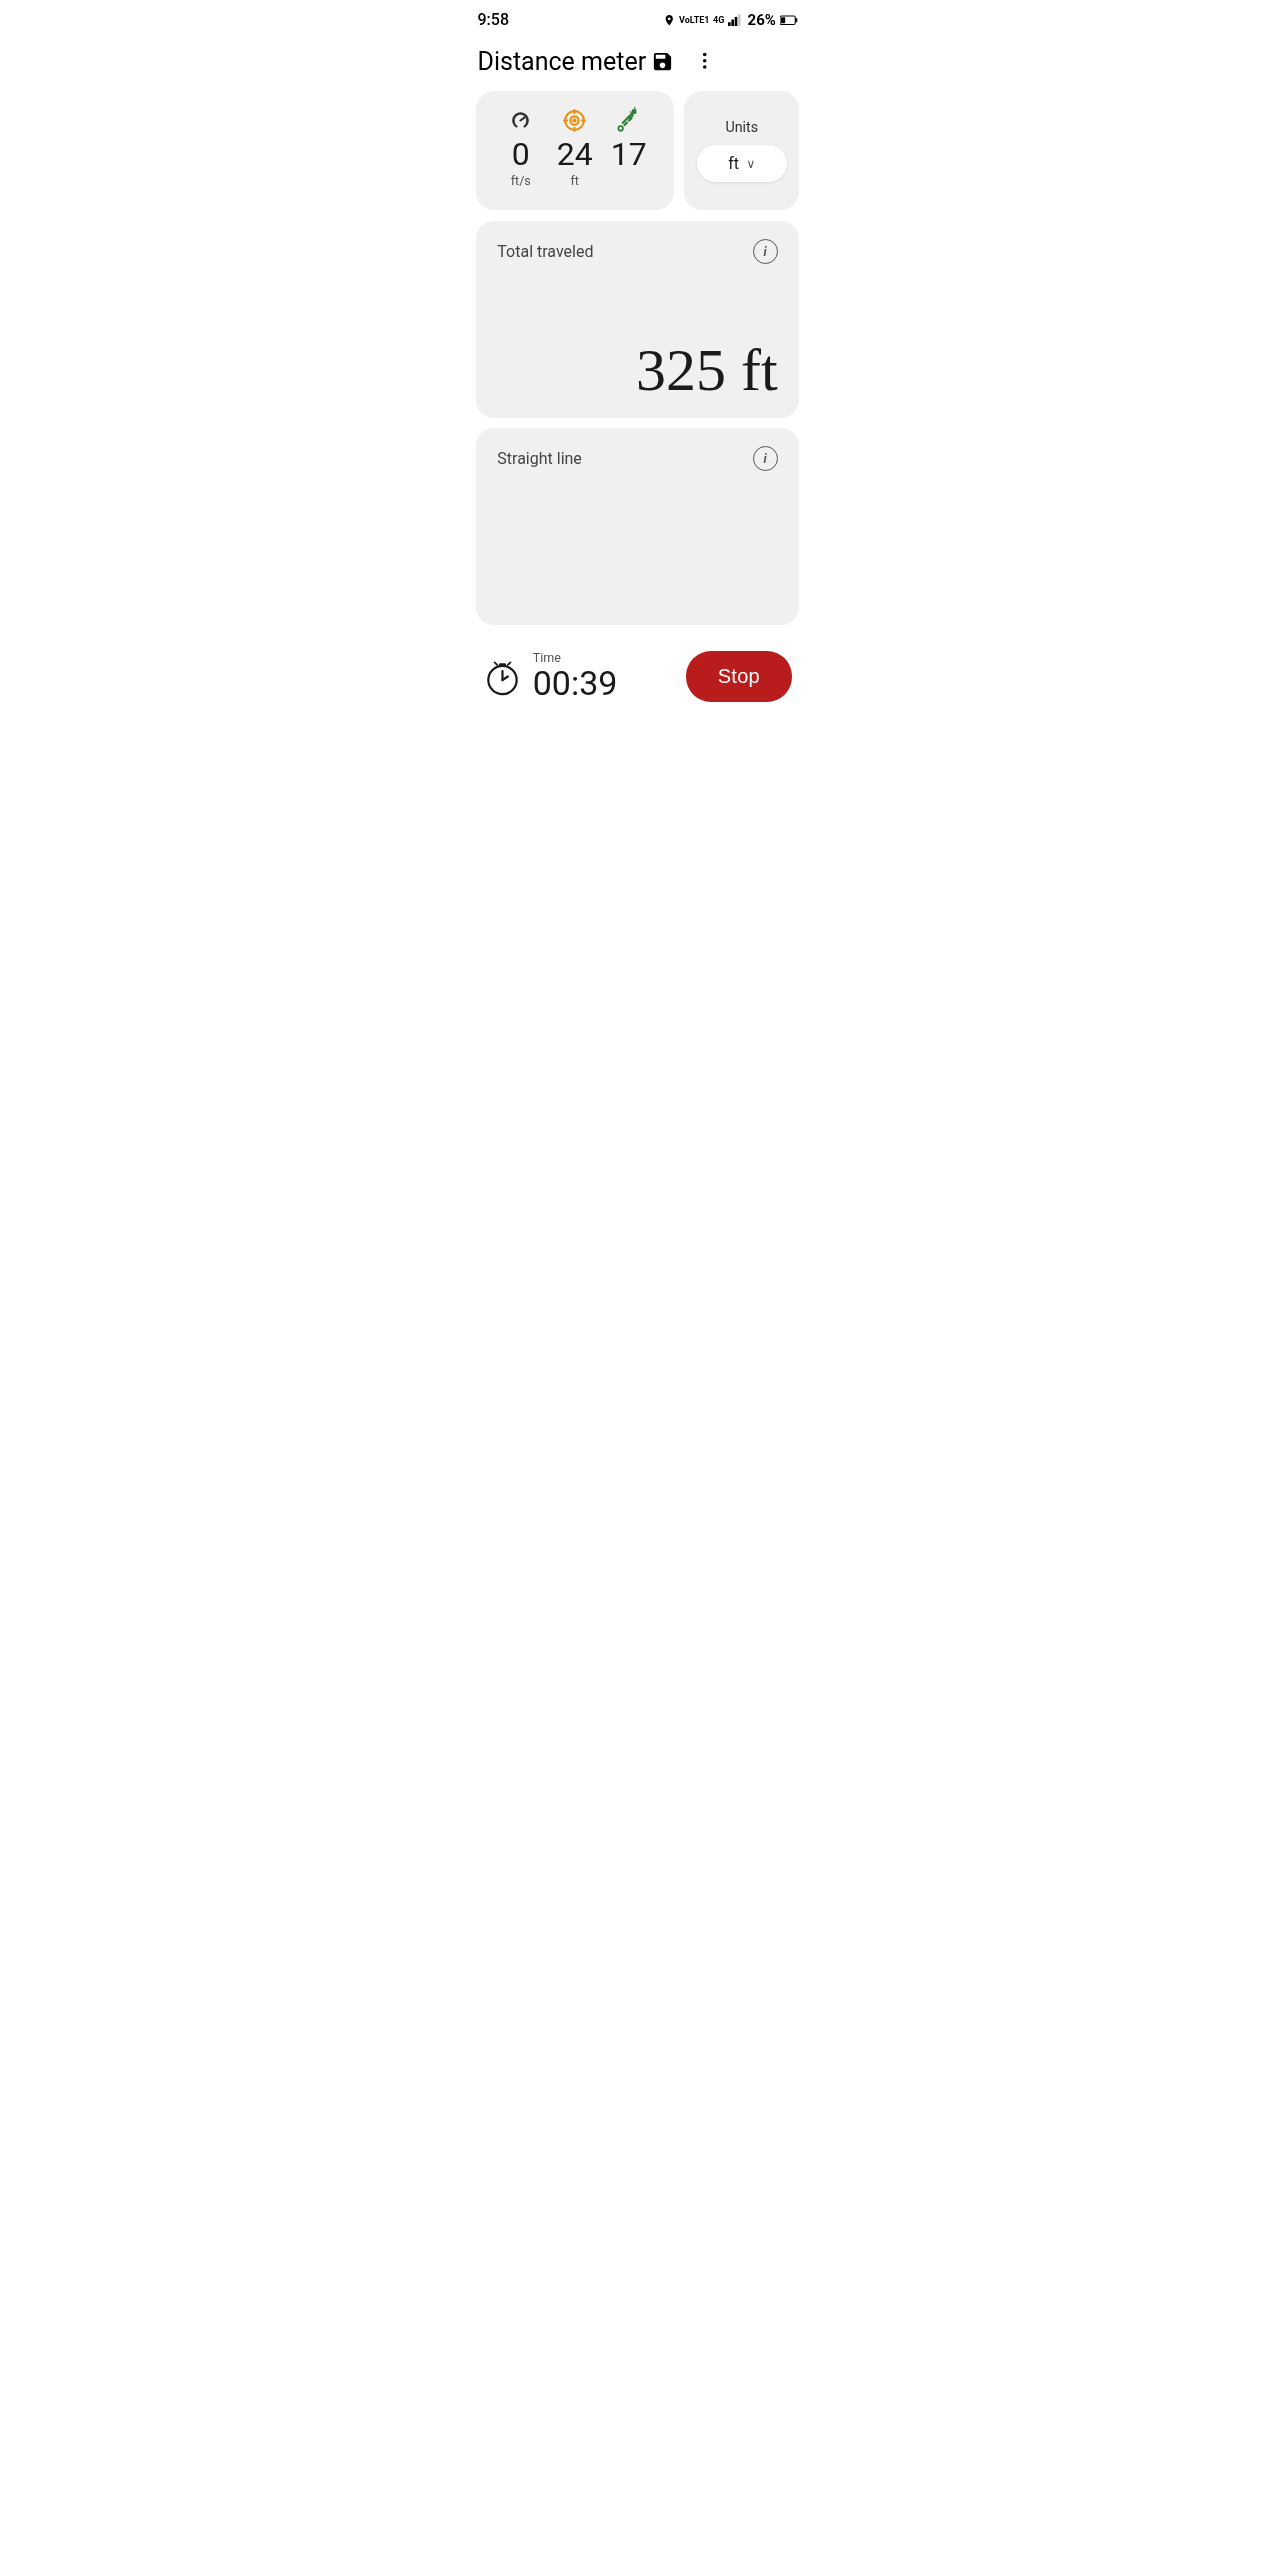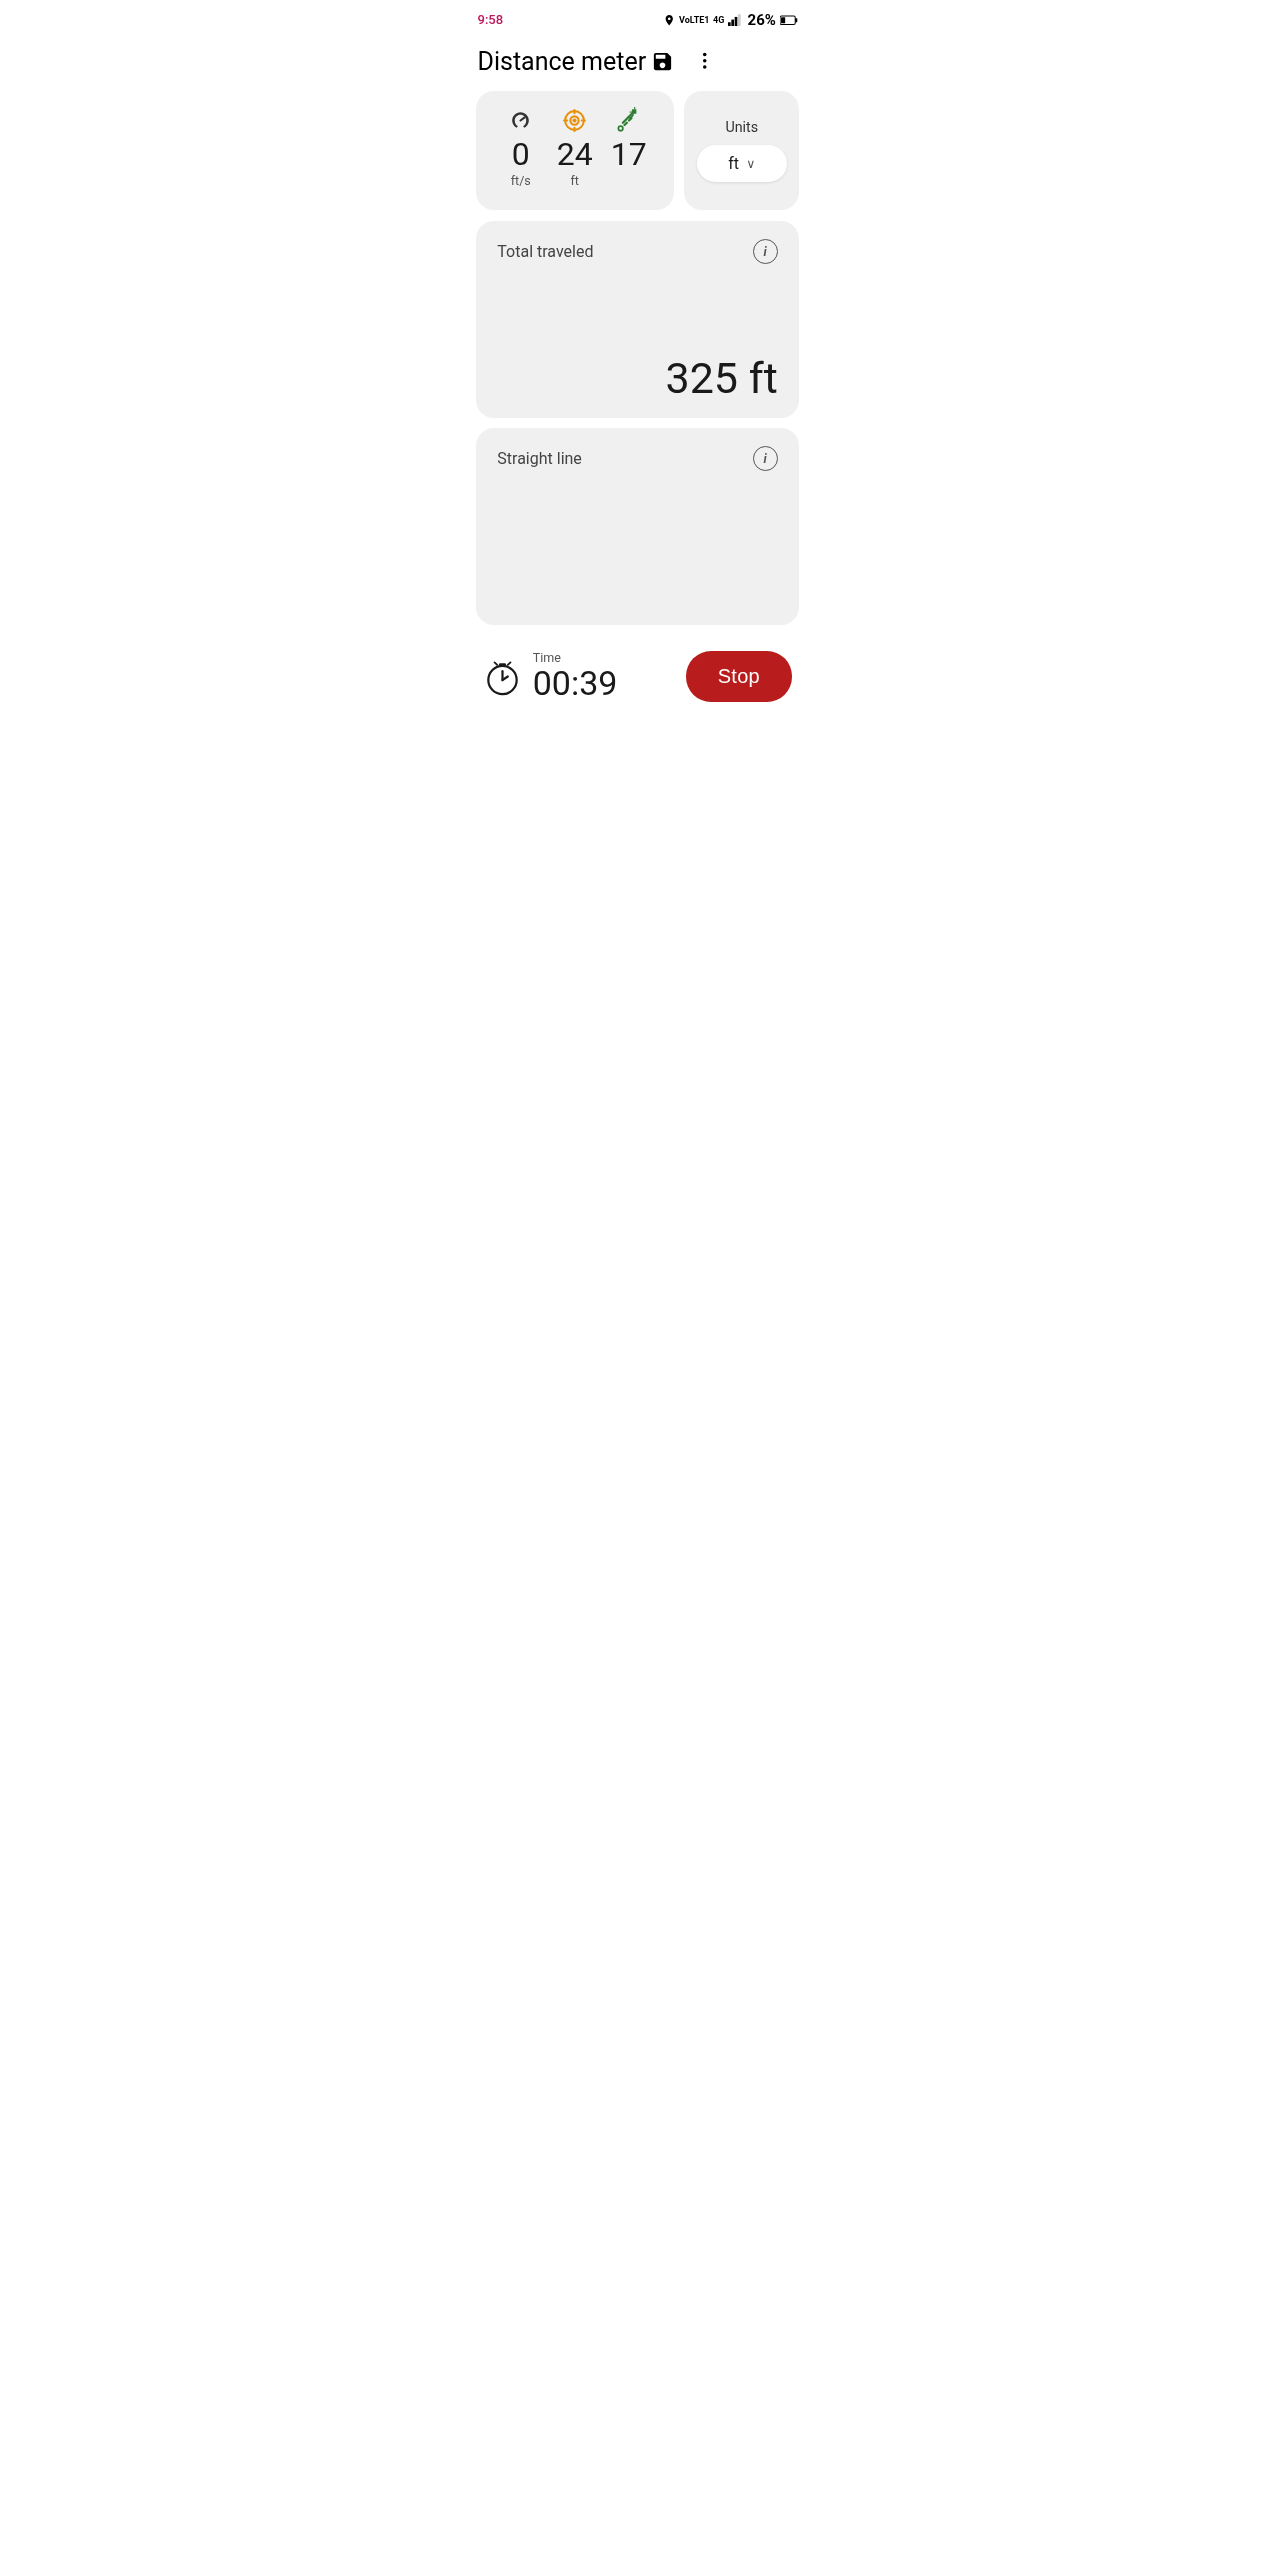--- a/index.html
+++ b/index.html
@@ -22,23 +22,23 @@
     
     .status-bar {
       display: flex;
       justify-content: space-between;
       align-items: center;
       padding: 9px 16px 5.4px 16px;
       height: 36px;
     }
 
     .status-time {
-      font-size: 13px;
+      font-size: 16px;
       font-weight: 500;
-      color: #be185d;
+      color: #000000;
     }
 
     .status-icons {
       display: flex;
       align-items: center;
       gap: 3.6px;
       font-size: 10.7px;
       color: #000;
     }
 
@@ -191,27 +191,28 @@
     }
 
     .info-icon span {
       font-size: 12.5px;
       font-weight: 700;
       color: #555;
       font-style: italic;
     }
 
     .big-card-value {
-      font-size: 43px;
+      font-size: 60px;
       font-weight: 400;
       color: #1a1a1a;
       text-align: right;
       margin-top: auto;
       line-height: 1;
       padding-top: 18px;
+      font-family: Liberation Serif, serif;
     }
 
     
     .bottom-bar {
       display: flex;
       align-items: center;
       justify-content: space-between;
       padding: 14.3px 21.5px 29px 21.5px;
       background: #fff;
     }

